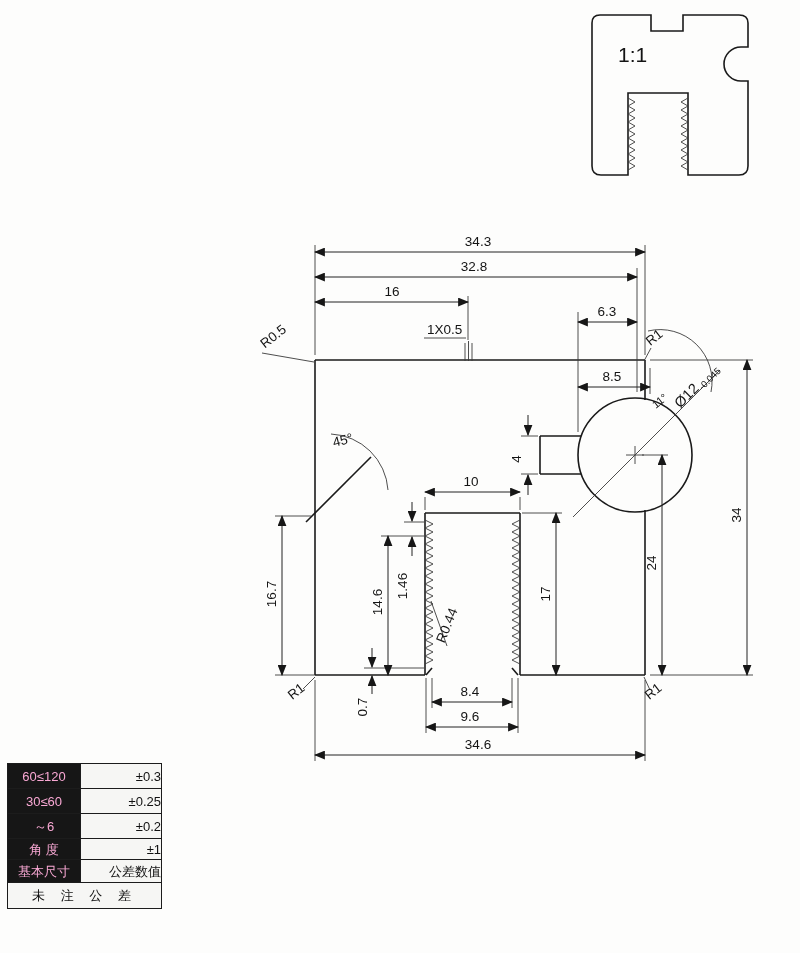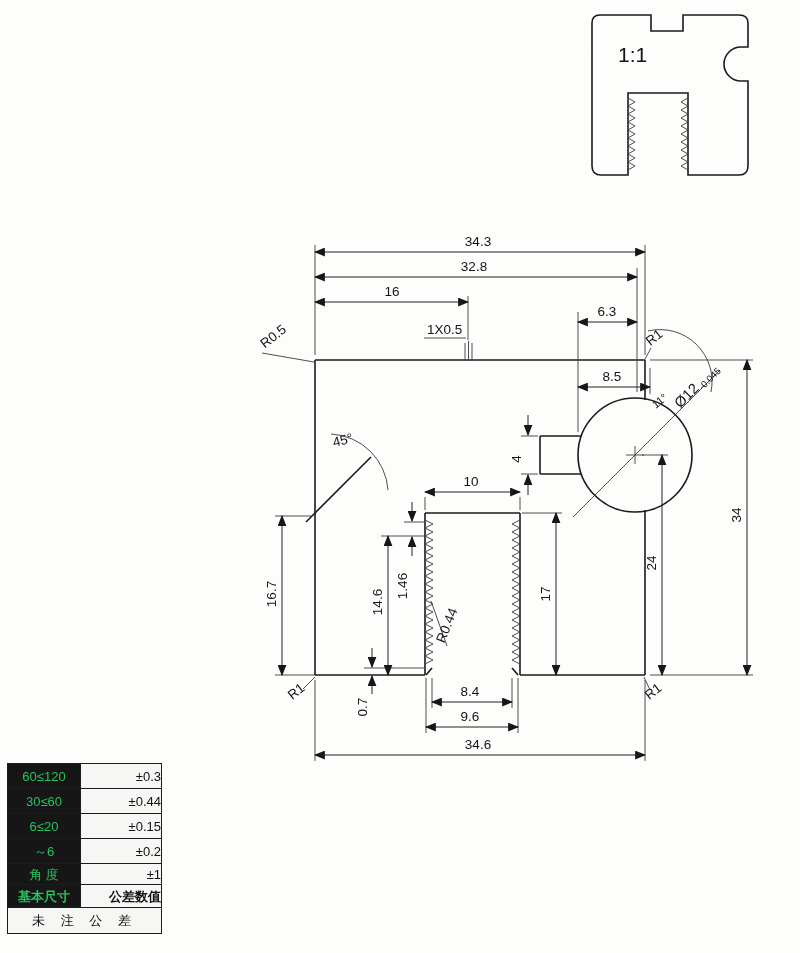--- a/index.html
+++ b/index.html
@@ -24,23 +24,23 @@
   .trow{display:flex;}
   .tc{
     box-sizing:border-box;
     border:1px solid #1c1c1c;
     margin-top:-1px;margin-left:-1px;
     height:26px;line-height:25px;text-align:center;
     background:#f6f6f4;
   }
   .c1{width:74px;}
   .c2{width:82px;text-align:right;}
-  .dark{background:#161616;color:#22c55e;}
+  .dark{background:#161616;color:#f9a8d4;}
   .short .tc{height:22px;line-height:21px;}
-  .hdr .tc{height:24px;line-height:23px;font-weight:bold;}
+  .hdr .tc{height:24px;line-height:23px;}
   .footer-row .tc{height:27px;line-height:26px;width:155px;letter-spacing:6px;}
 </style>
 </head>
 <body>
 
 <div class="page">
 
 <svg width="800" height="953" viewBox="0 0 800 953">
   <defs>
     <marker id="arw" viewBox="0 0 10 8" refX="9" refY="4" markerWidth="11" markerHeight="9" orient="auto-start-reverse">
@@ -209,25 +209,21 @@
 </svg>
 
   
   <div class="tol-table">
     <div class="trow">
       <div class="tc c1 dark">60≤120</div>
       <div class="tc c2">±0.3</div>
     </div>
     <div class="trow">
       <div class="tc c1 dark">30≤60</div>
-      <div class="tc c2">±0.44</div>
-    </div>
-    <div class="trow">
-      <div class="tc c1 dark">6≤20</div>
-      <div class="tc c2">±0.15</div>
+      <div class="tc c2">±0.25</div>
     </div>
     <div class="trow">
       <div class="tc c1 dark">～6</div>
       <div class="tc c2">±0.2</div>
     </div>
     <div class="trow short">
       <div class="tc c1 dark">角 度</div>
       <div class="tc c2">±1</div>
     </div>
     <div class="trow hdr">

